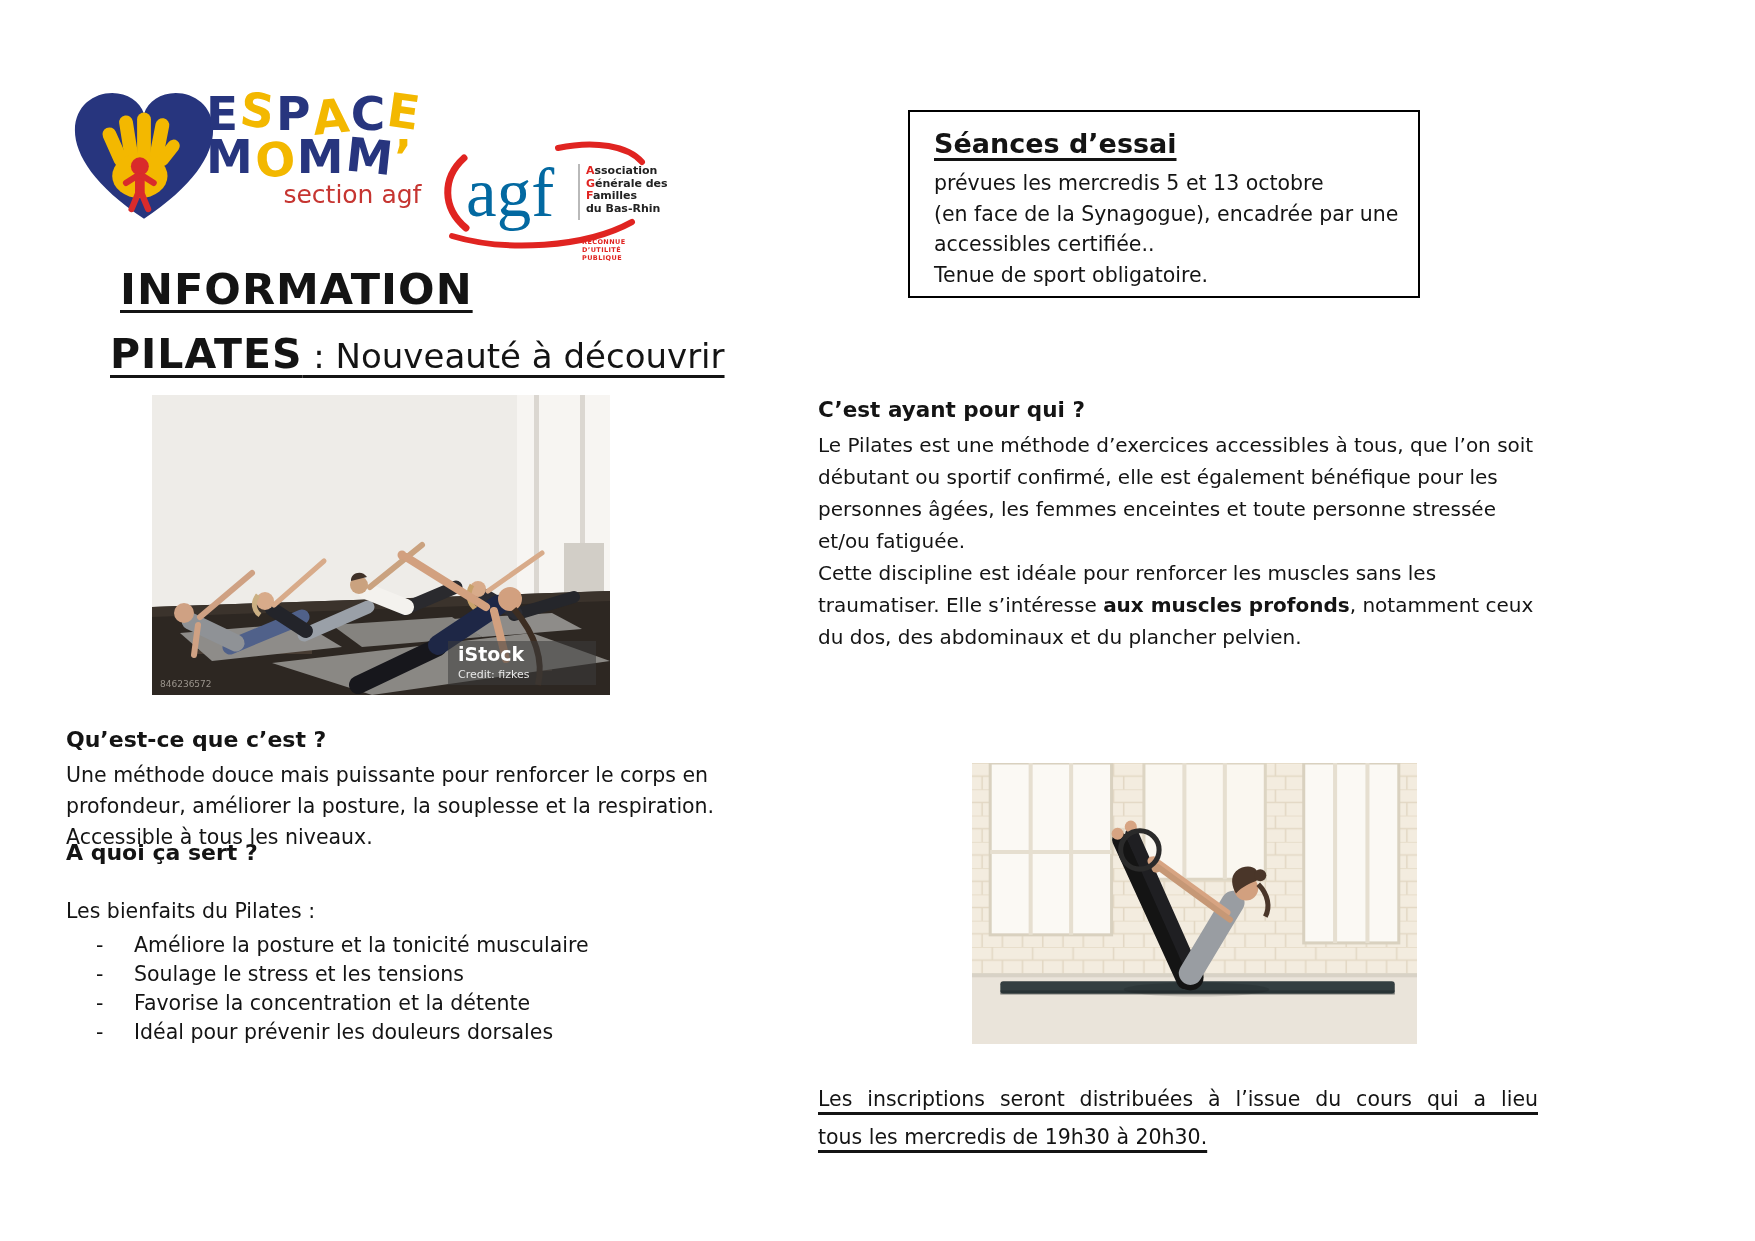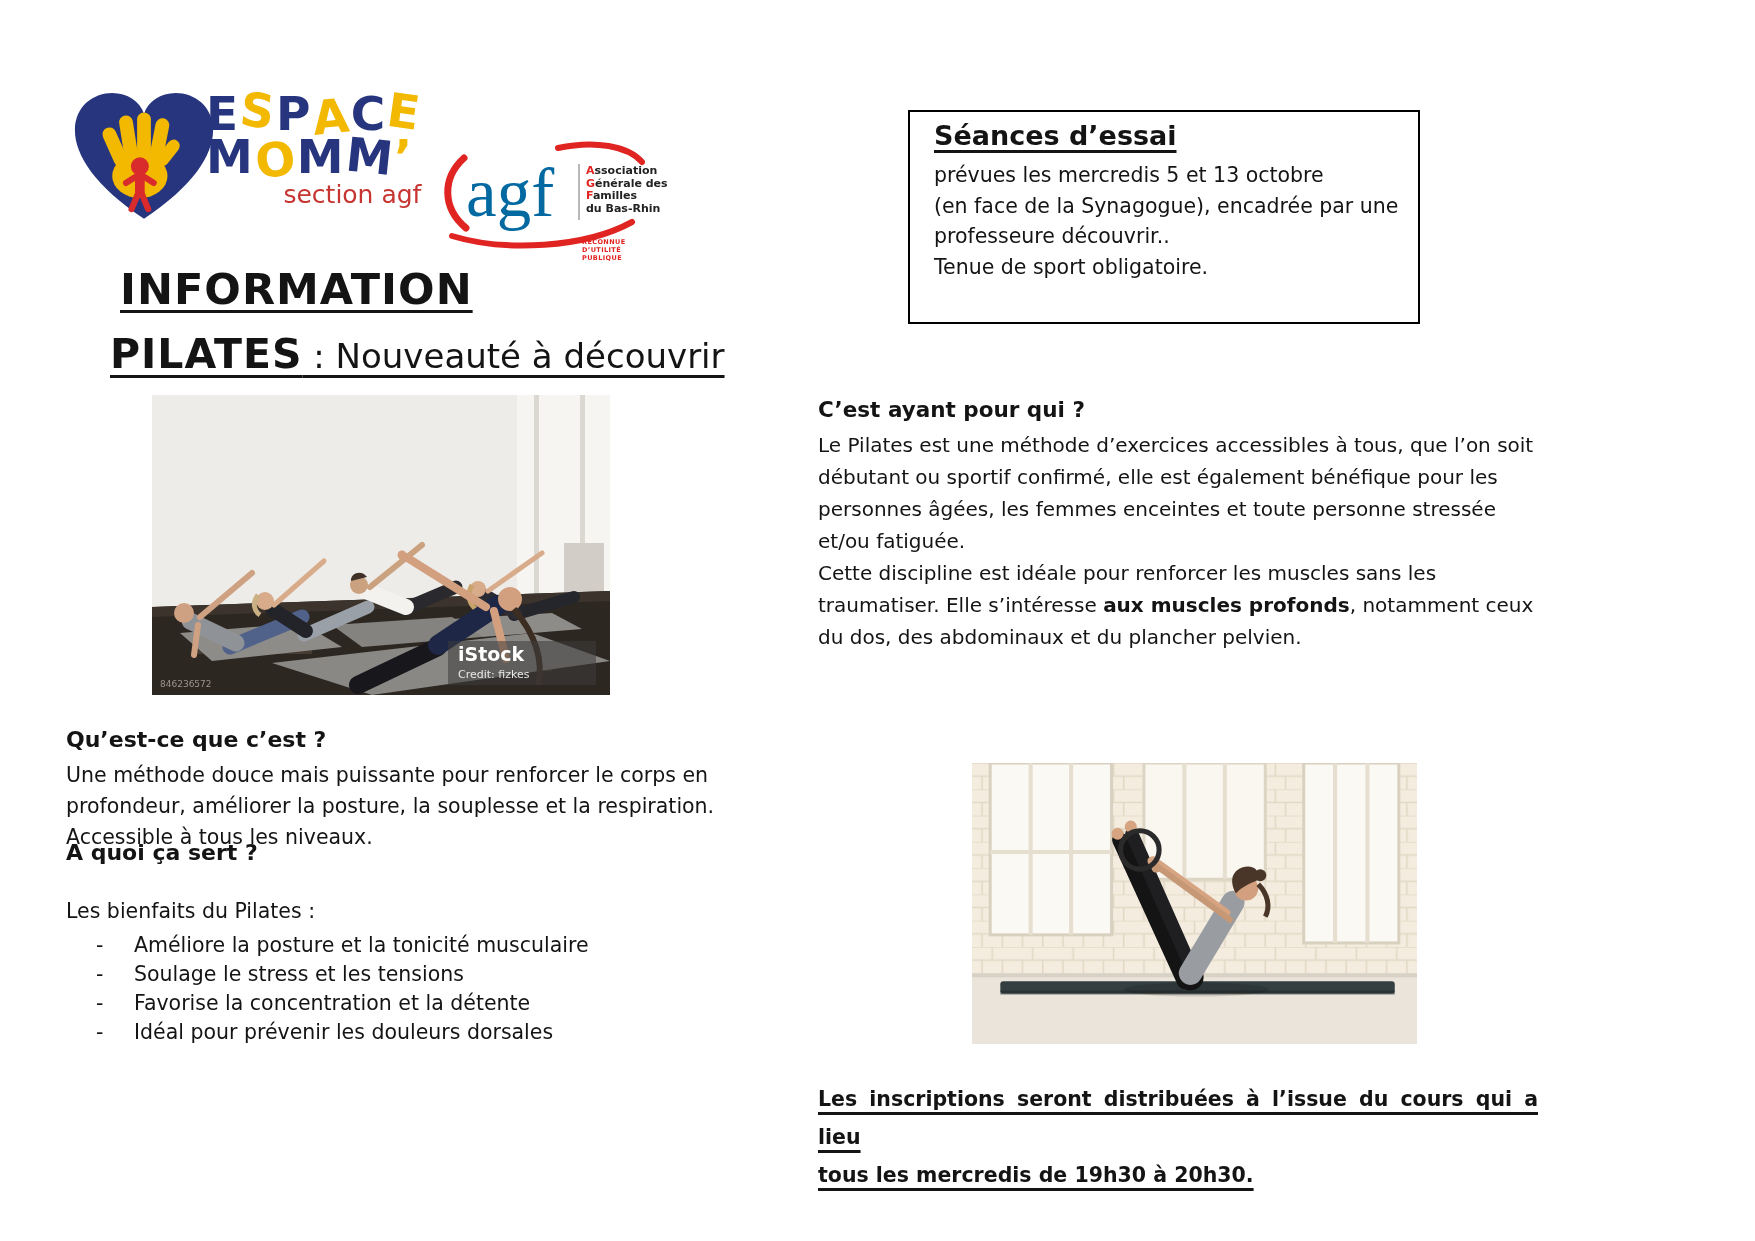--- a/index.html
+++ b/index.html
@@ -47,30 +47,30 @@
   .h-left{font-weight:700;font-size:22px;}
   .what-h{left:66px;top:727px;}
   .what-b{left:66px;top:760px;width:696px;font-size:20.5px;line-height:31px;}
   .why-h{left:66px;top:840px;text-align:center;}
   .why-i{left:66px;top:899px;font-size:20.5px;}
   .bullets{left:96px;top:931px;width:640px;font-size:20.5px;line-height:29px;}
   .bullet-row{display:flex;}
   .bullet-dash{width:38px;flex:0 0 auto;}
 
   
-  .trial-box{left:908px;top:110px;width:512px;height:214px;border:2px solid #000;box-sizing:border-box;padding:8px 18px 0 24px;}
+  .trial-box{left:908px;top:110px;width:512px;height:188px;border:2px solid #000;box-sizing:border-box;padding:16px 18px 0 24px;}
   .trial-h{font-size:27px;font-weight:700;text-decoration:underline;text-decoration-thickness:3px;text-underline-offset:5px;margin-bottom:9px;}
   .trial-line{font-size:20.5px;line-height:30.5px;}
 
   .who-h{left:818px;top:397px;font-weight:700;font-size:21.5px;}
   .who-p{left:818px;top:429px;width:736px;font-size:20px;line-height:32px;}
   .who-p p{margin:0;}
   .b{font-weight:700;}
 
-  .footer{left:818px;top:1080px;width:720px;font-size:20.5px;font-weight:700;line-height:38px;}
+  .footer{left:818px;top:1080px;width:720px;font-size:20.5px;font-weight:400;line-height:38px;}
   .footer .f1{text-align:justify;text-align-last:justify;text-decoration:underline;text-decoration-thickness:2.5px;text-underline-offset:6px;}
   .footer .f2{text-decoration:underline;text-decoration-thickness:2.5px;text-underline-offset:6px;}
 </style>
 </head>
 <body>
 
 <div class="page">
 
   <div class="abs momm-logo">
     <svg class="momm-heart" viewBox="0 0 110 100">
@@ -216,21 +216,21 @@
 
   <div class="abs trial-box">
     <div class="trial-h">Séances d’essai</div>
     <div>
 
         <div class="trial-line">prévues les mercredis 5 et 13 octobre</div>
 
 
         <div class="trial-line">(en face de la Synagogue), encadrée par une</div>
 
-        <div class="trial-line">professeure découvrir..</div>
+        <div class="trial-line">accessibles certifiée..</div>
 
         <div class="trial-line">Tenue de sport obligatoire.</div>
       </div>
   </div>
 
   <div class="abs who-h">C’est ayant pour qui ?</div>
 
   <div class="abs who-p">
     <p>Le Pilates est une méthode d’exercices accessibles à tous, que l’on soit débutant ou sportif confirmé, elle est également bénéfique pour les personnes âgées, les femmes enceintes et toute personne stressée et/ou fatiguée.</p>
     <p><span>Cette discipline est idéale pour renforcer les muscles sans les traumatiser. Elle s’intéresse </span><span class="b">aux muscles profonds</span><span>, notamment ceux du dos, des abdominaux et du plancher pelvien.</span></p>

